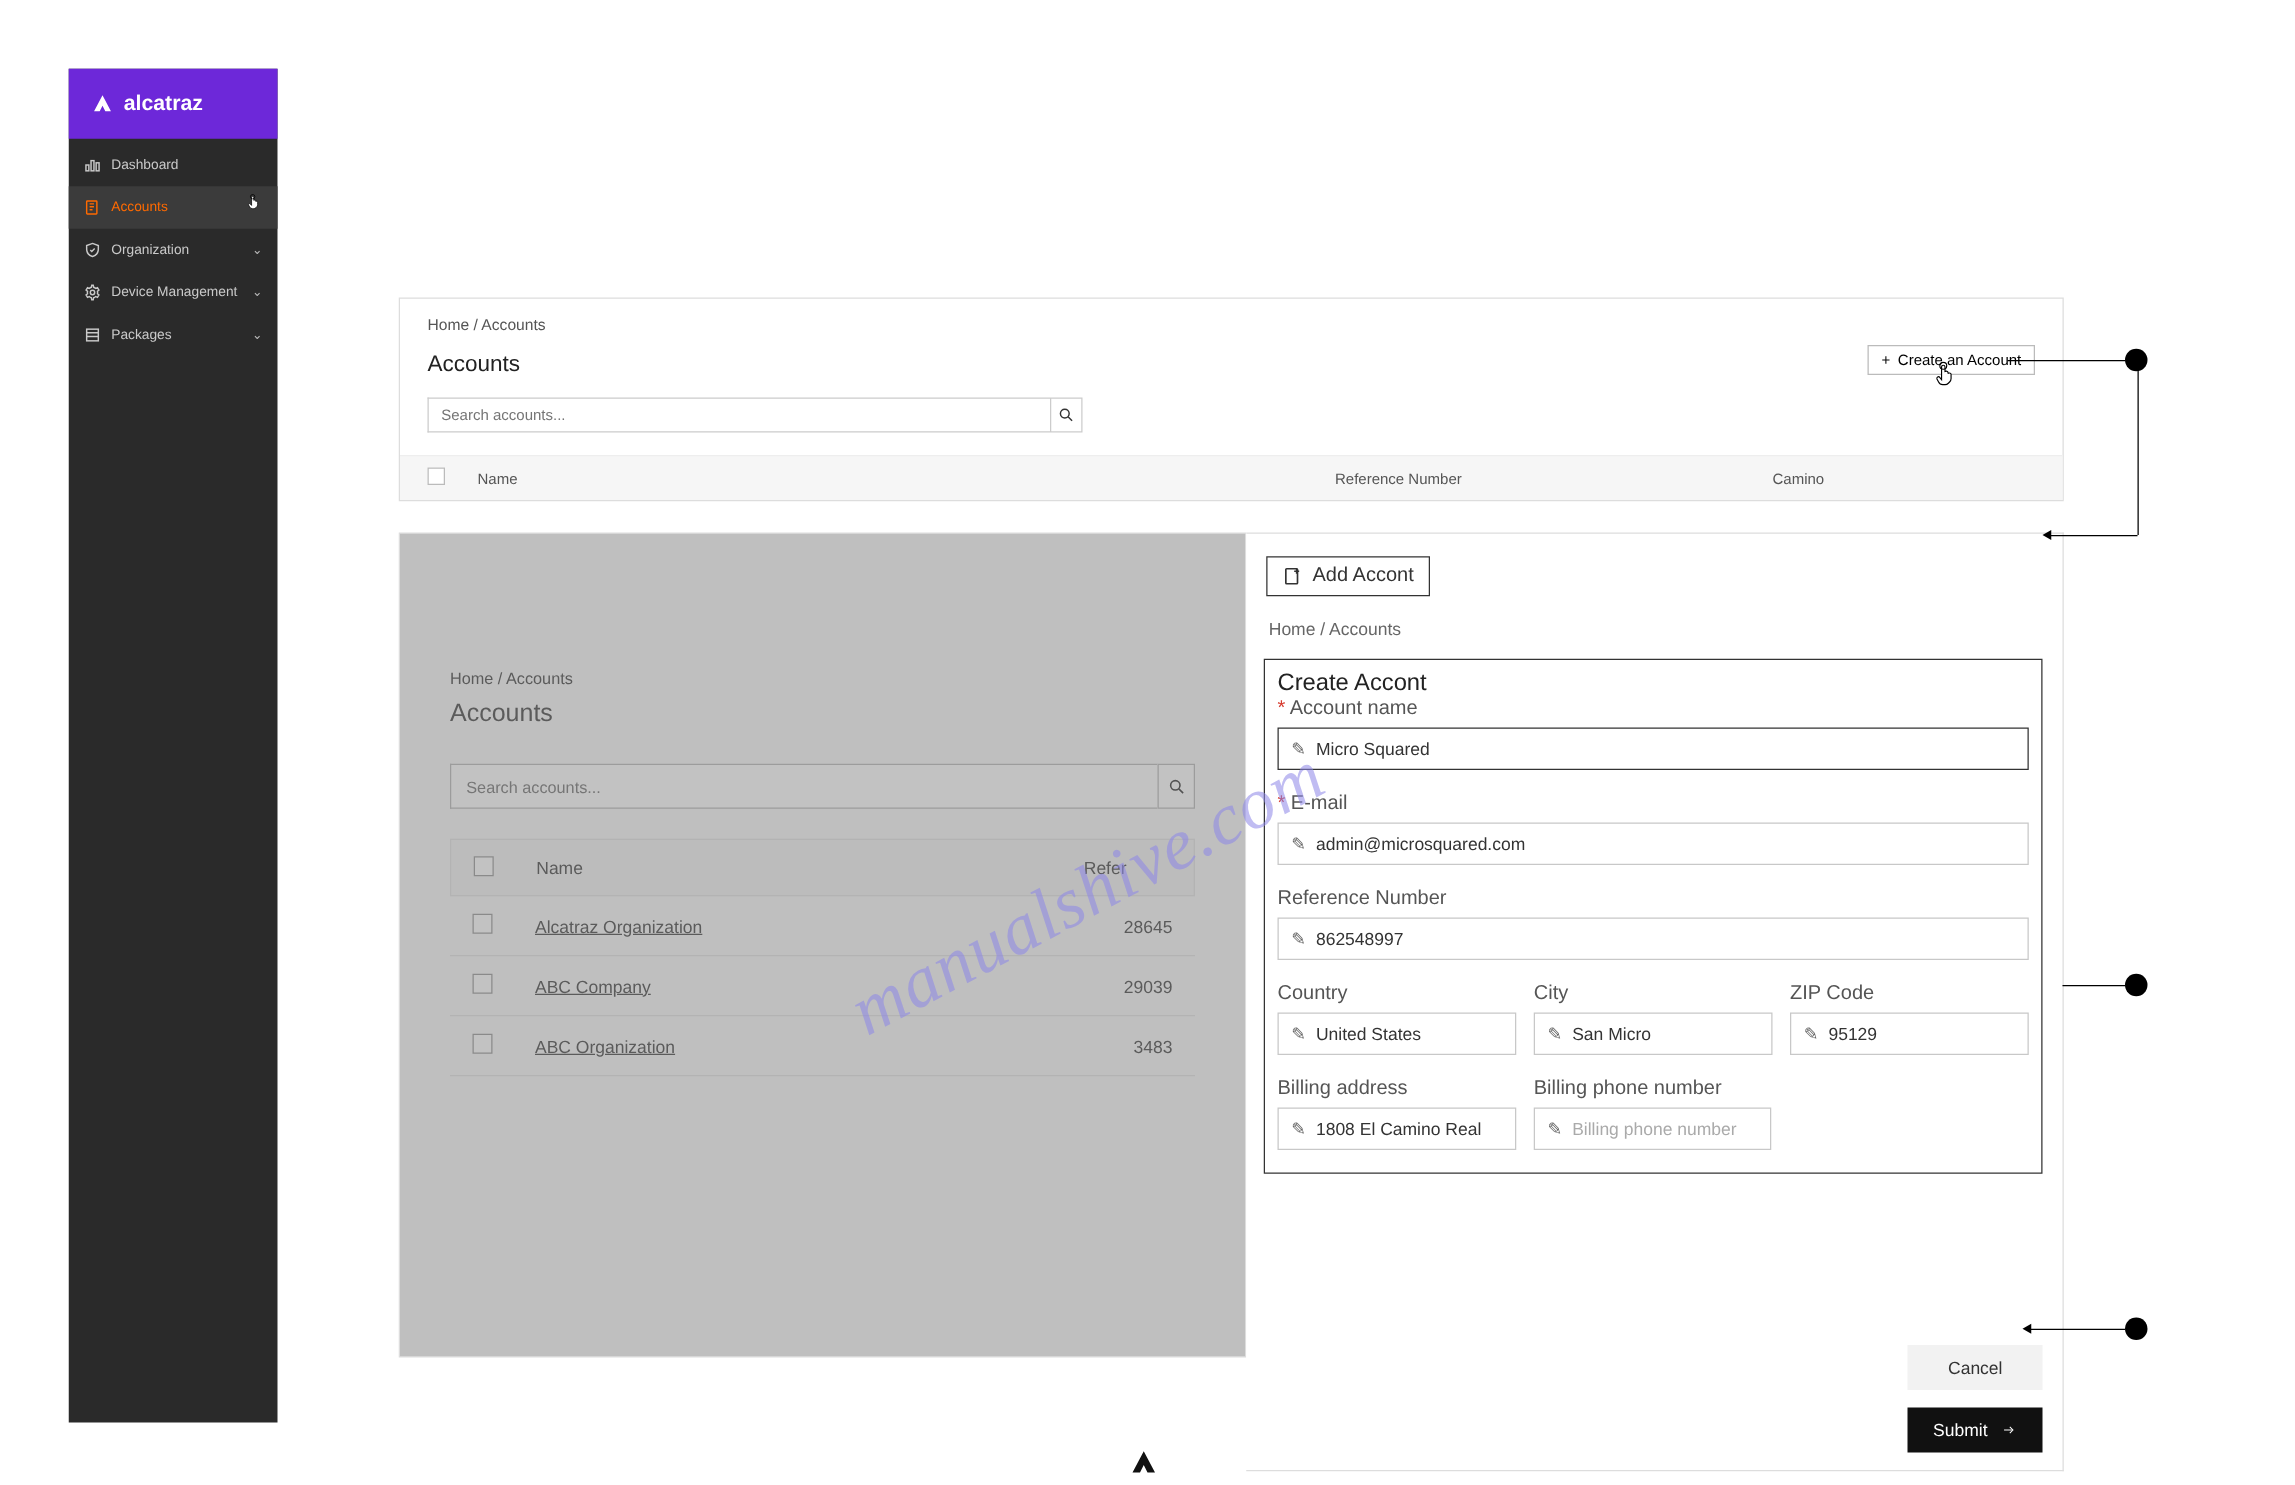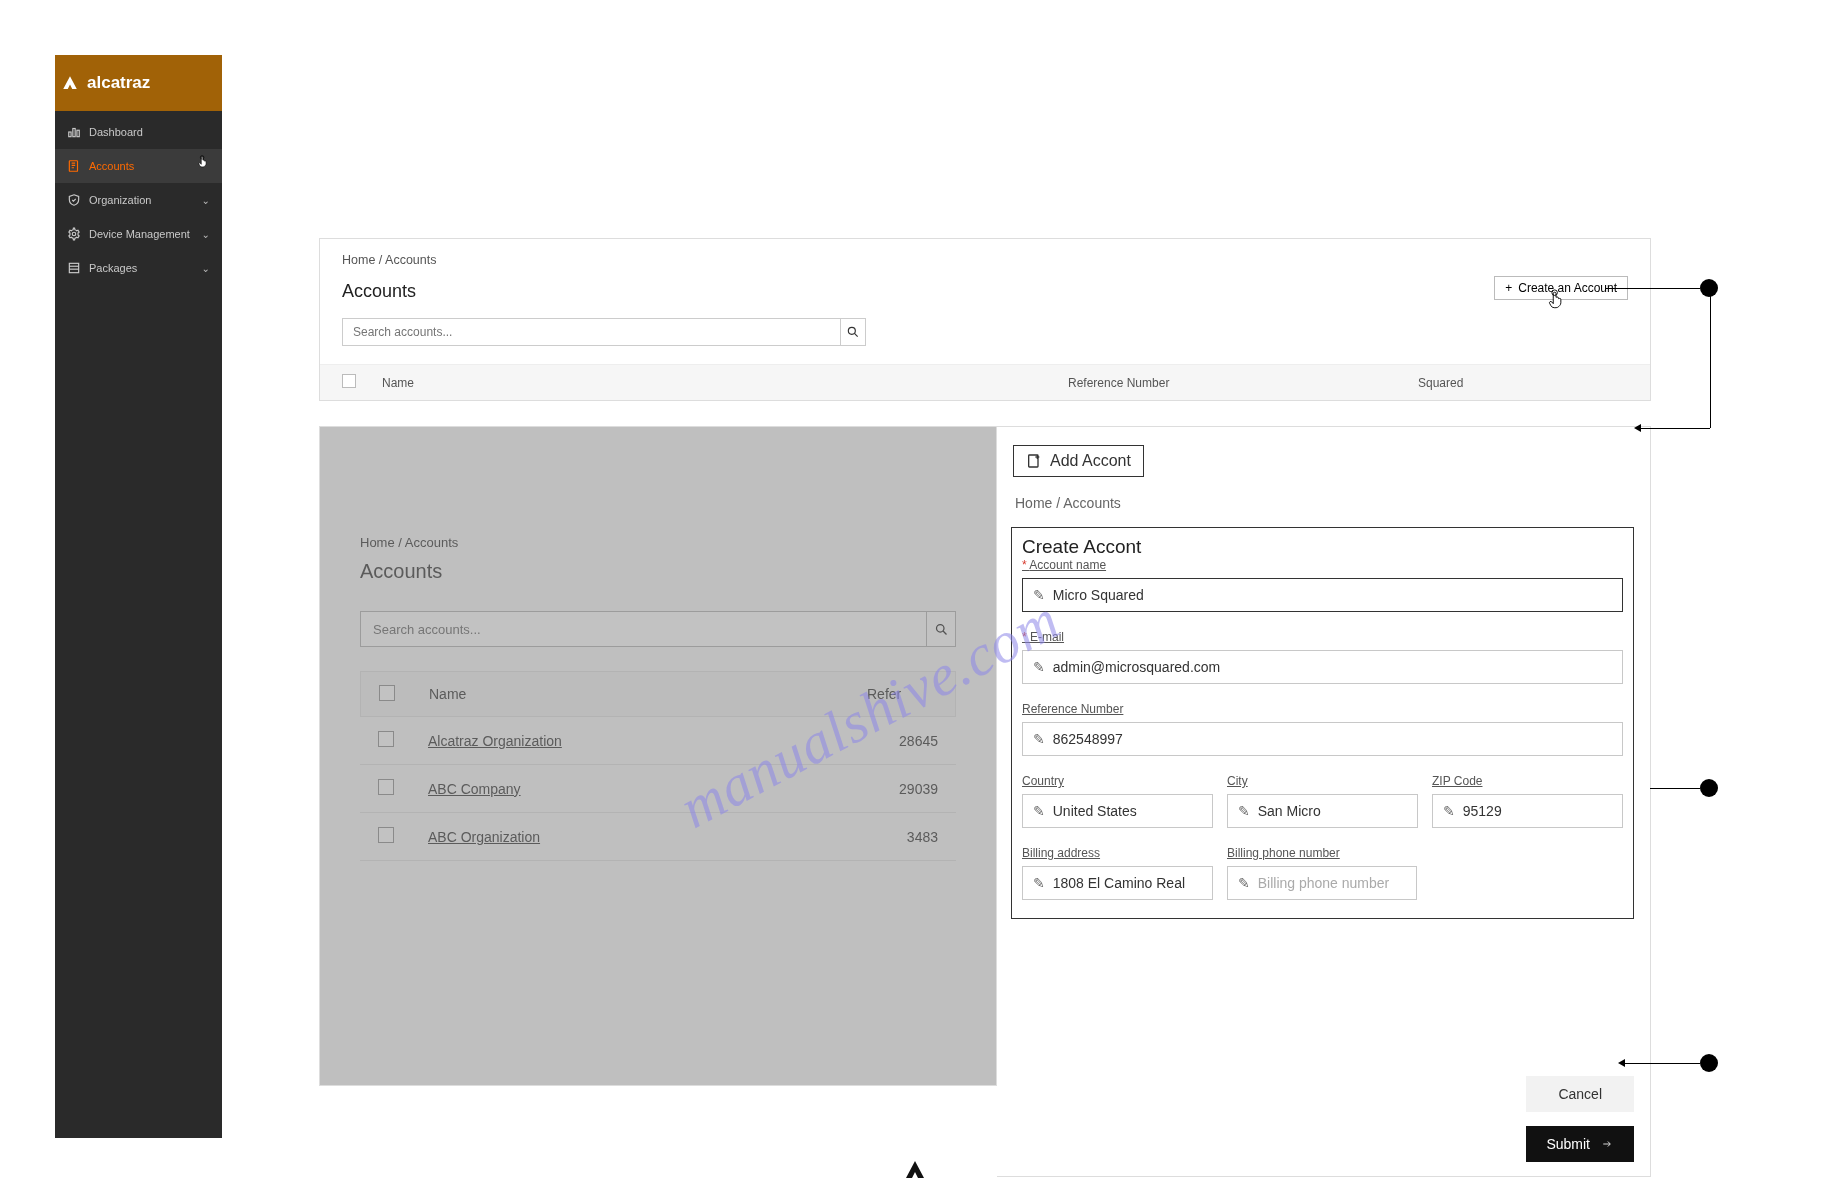--- a/index.html
+++ b/index.html
@@ -14,23 +14,23 @@
   
   .sidebar {
     position: absolute;
     left: 55px; top: 55px;
     width: 167px;
     height: 1083px;
     background: #2a2a2a;
   }
   .sidebar-header {
     height: 56px;
-    background: #a16207;
+    background: #6d28d9;
     display: flex; align-items: center;
-    padding-left: 6px;
+    padding-left: 18px;
     gap: 8px;
     color: #fff;
     font-weight: 600;
     font-size: 17px;
   }
   .logo-mark {
     display:inline-flex;
   }
   .nav { padding-top: 4px; }
   .nav-item {
@@ -189,21 +189,21 @@
   .crumbs3 a{color:#666; text-decoration:none;}
   .form-box{
     position:absolute;
     left:14px; top:100px;
     right:16px;
     border:1px solid #333;
     padding: 8px 10px 14px 10px;
   }
   .form-title{ font-size:19px; font-weight:500; color:#222; margin-bottom:0;}
   .field{ margin-bottom:18px;}
-  .field label{ font-size:12px; color:#555; display:block; margin-bottom:6px;text-decoration:underline;}
+  .field label{ font-size:16px; color:#555; display:block; margin-bottom:6px;}
   .req::before{ content:"* "; color:#d63a2e;}
   .input{
     width:100%;
     border:1px solid #c8c8c8;
     height:34px;
     display:flex; align-items:center;
     padding:0 10px;
     font-size:14px;
     color:#333;
     gap:8px;
@@ -343,21 +343,21 @@
       <svg width="14" height="14" viewBox="0 0 24 24" fill="none" stroke="#333" stroke-width="2">
           <circle cx="10" cy="10" r="6"></circle>
           <line x1="20" y1="20" x2="14.5" y2="14.5"></line>
         </svg>
     </div>
   </div>
   <div class="panel1-tablehead">
     <div class="col-chk"><span class="chkbox"></span></div>
     <div class="col-name">Name</div>
     <div class="col-ref">Reference Number</div>
-    <div class="col-dev">Squared</div>
+    <div class="col-dev">Camino</div>
   </div>
 </div>
 
 <div class="panel2">
 
   <div class="panel2-left">
     <div class="panel2-left-inner">
       <div class="crumbs2">Home / Accounts</div>
       <div class="title2">Accounts</div>
       <div class="search2">

